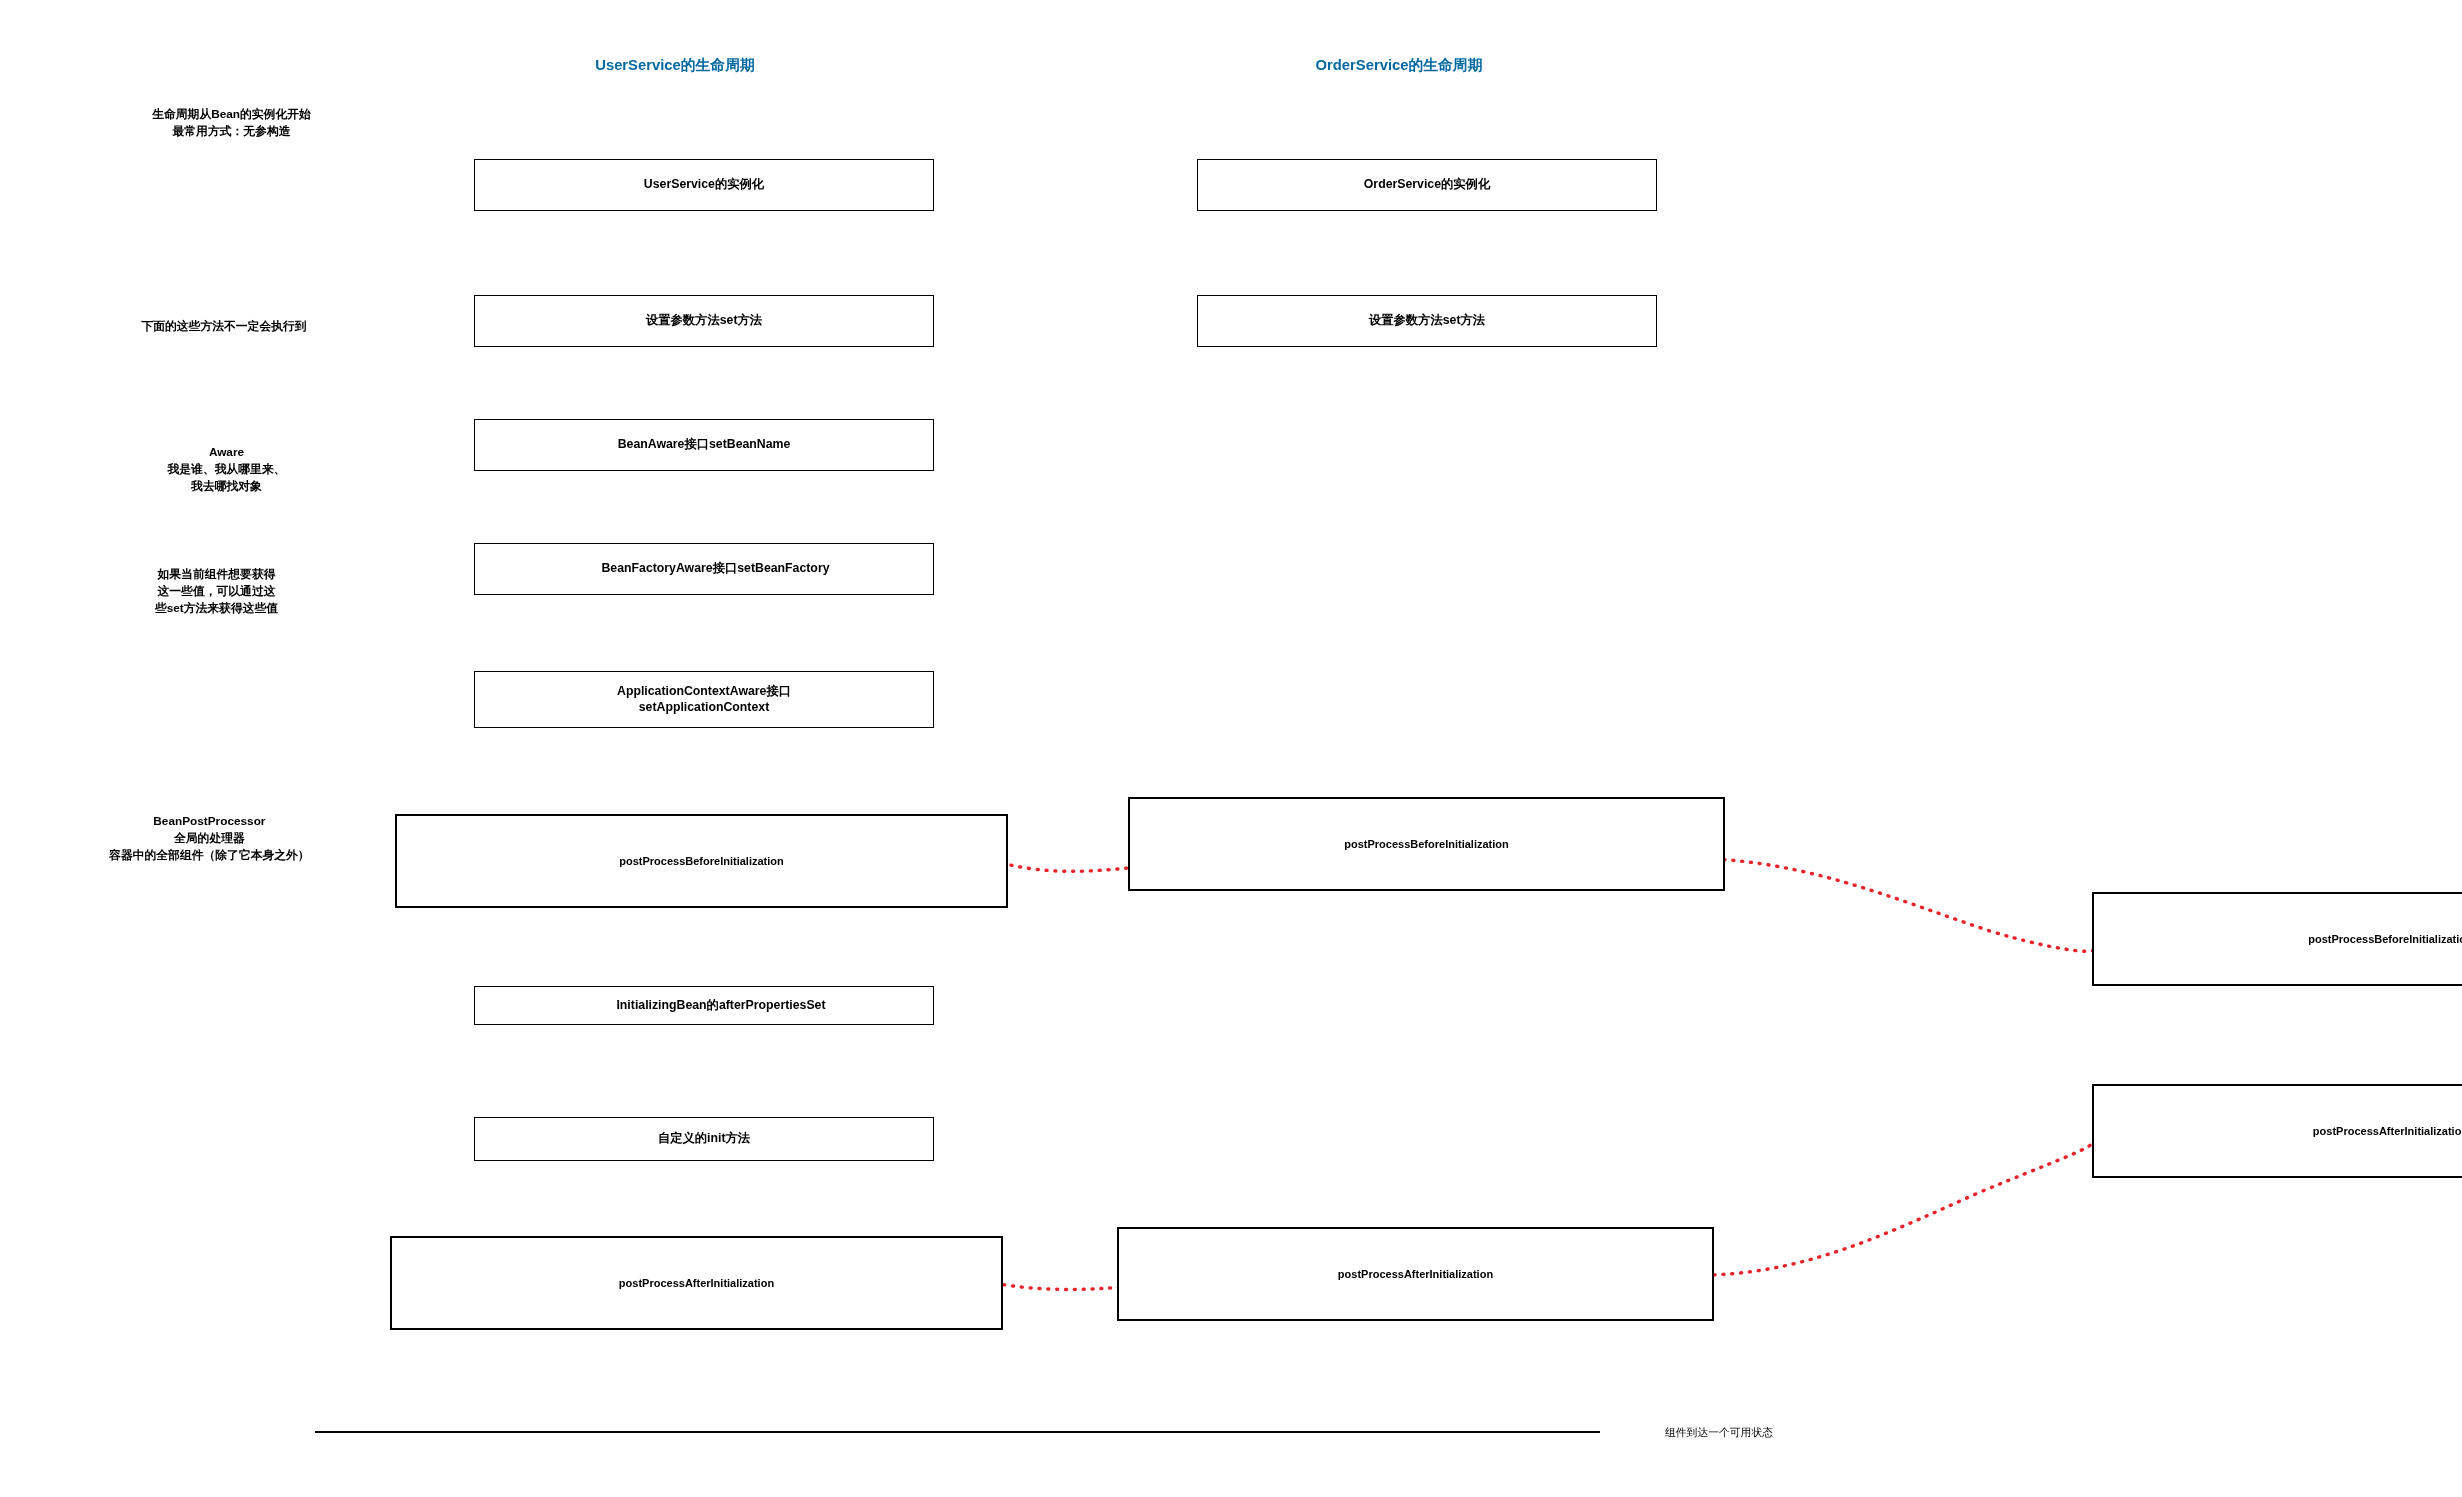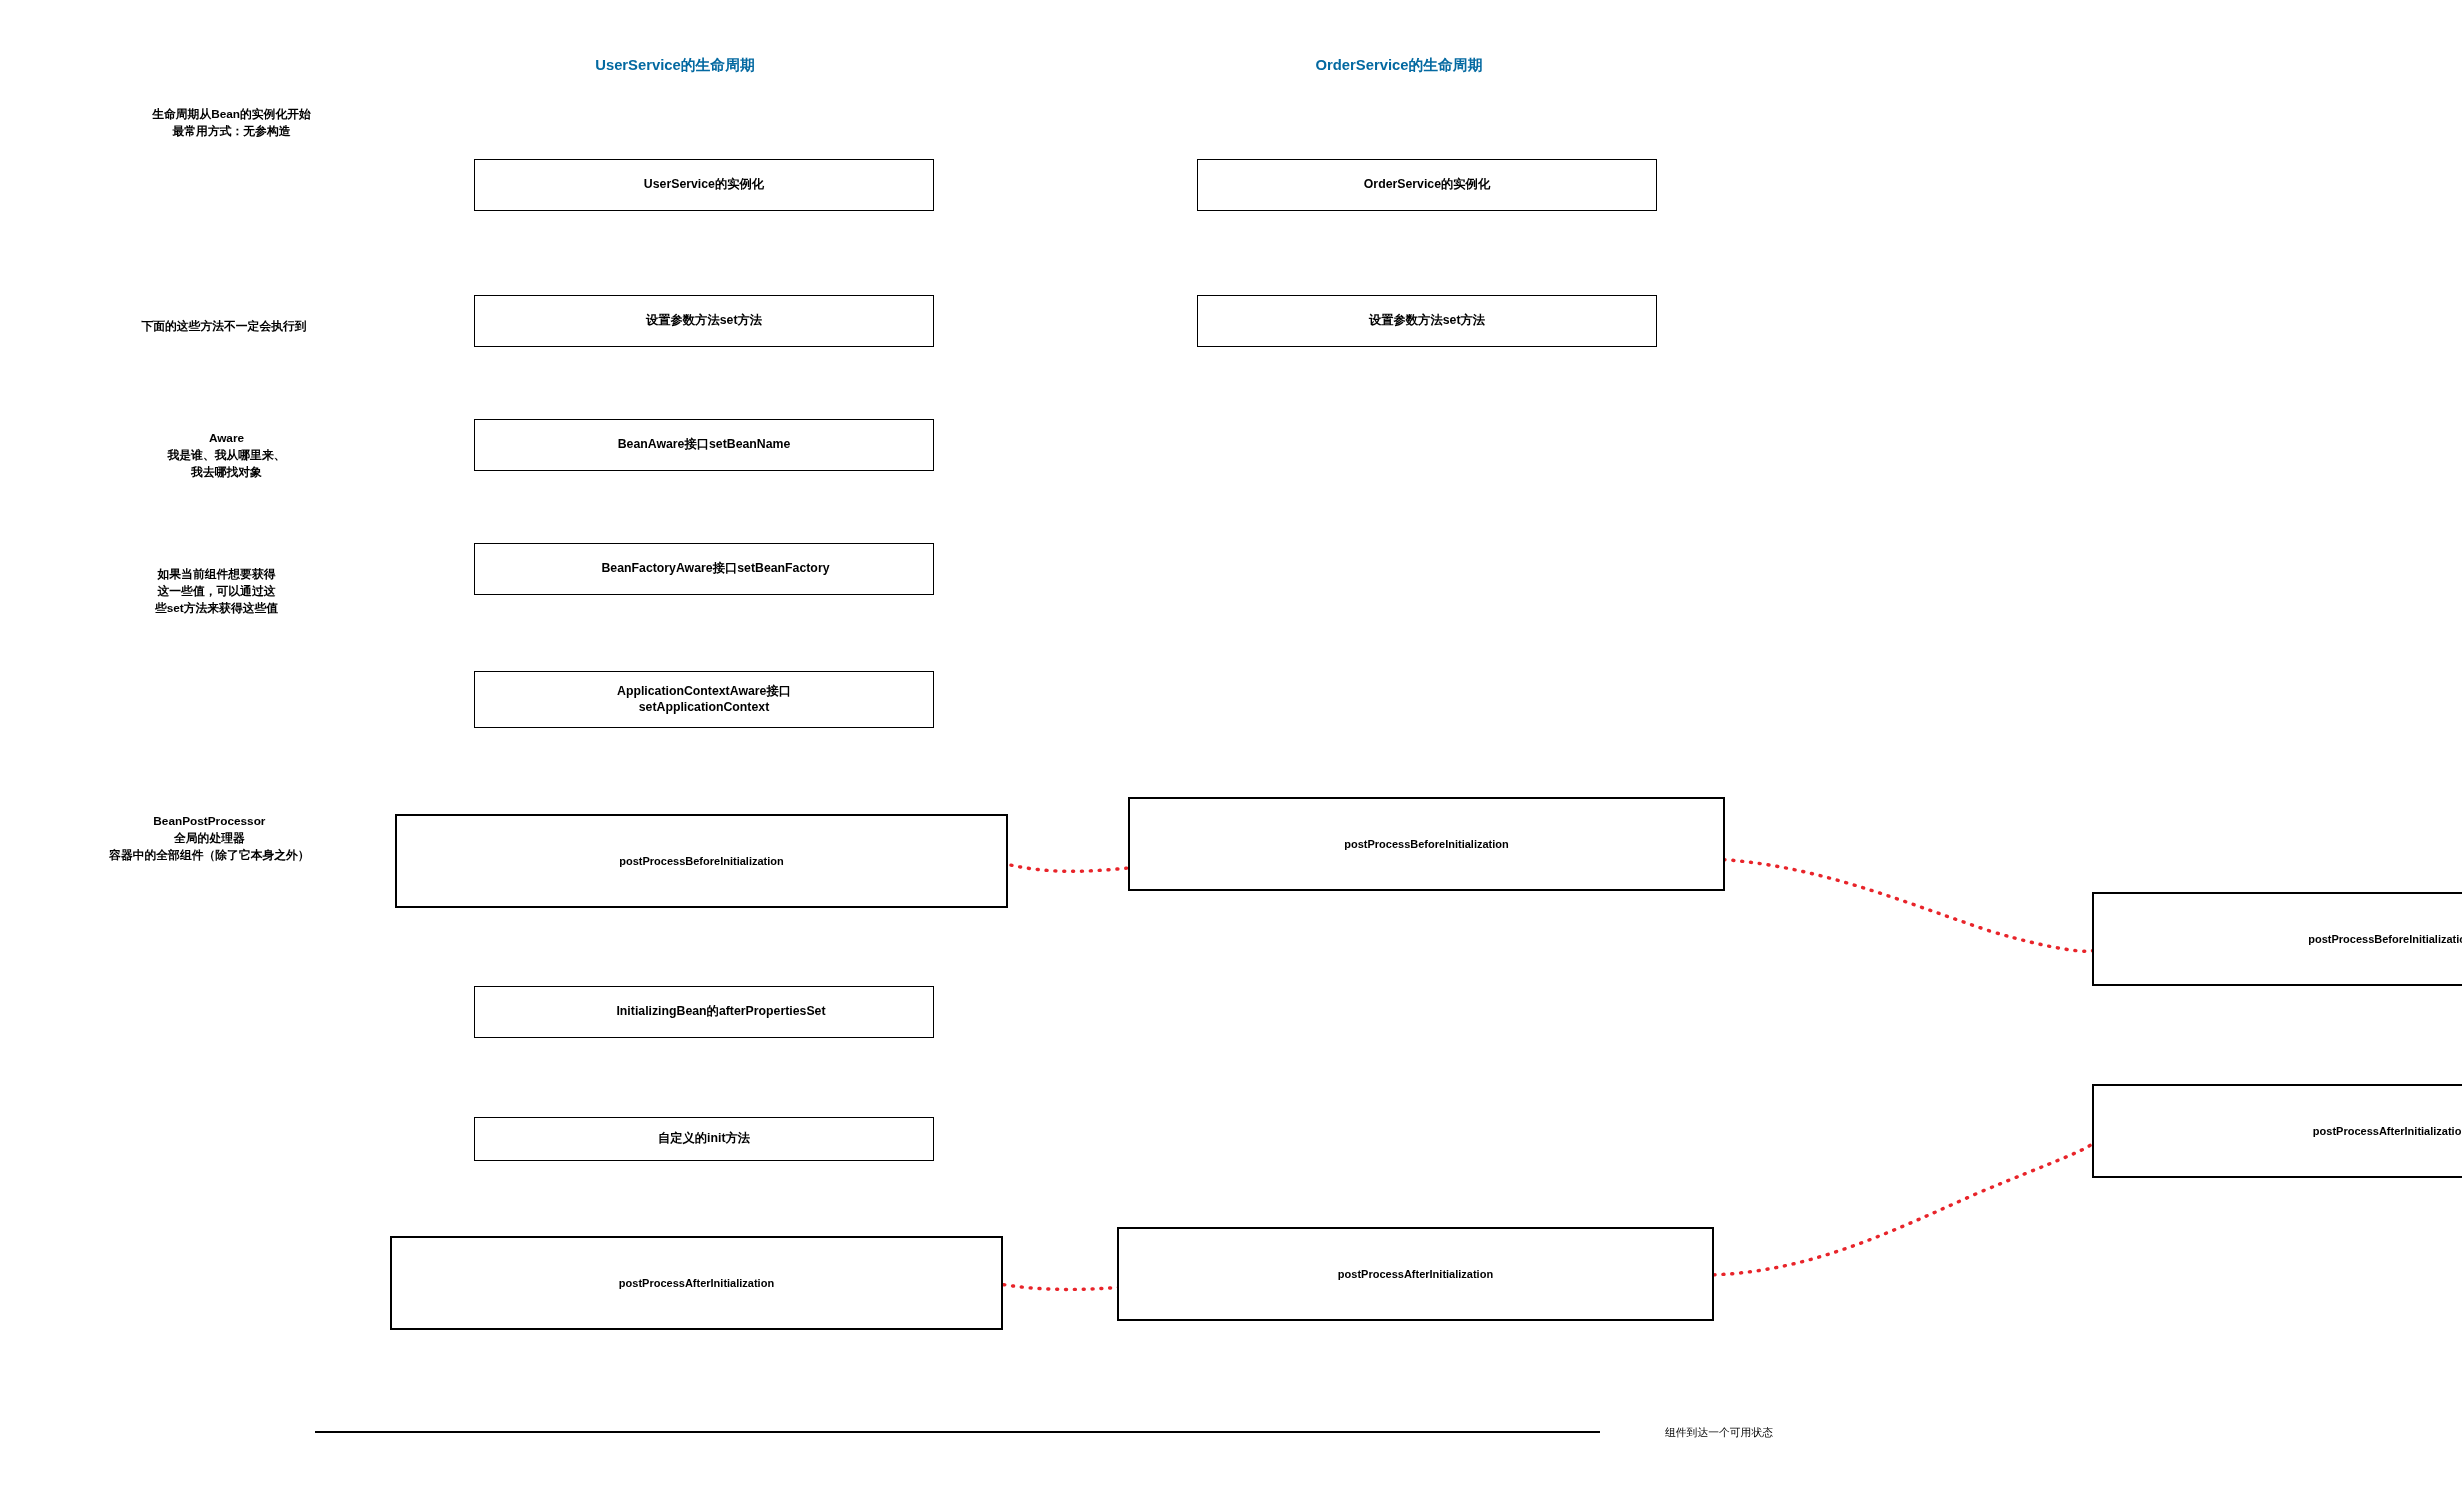--- a/index.html
+++ b/index.html
@@ -92,38 +92,38 @@
     <path d="M2020,2605 C2160,2630 2280,2612 2430,2600 C2660,2588 2920,2590 3260,2592"></path>
     <path d="M3480,2588 C3680,2580 3840,2500 4020,2420 C4160,2362 4250,2330 4250,2318"></path>
   </svg>
 
   <div class="col-title" style="left:552px; top:56px; width:246px;">UserService的生命周期</div>
   <div class="col-title" style="left:1266px; top:56px; width:266px;">OrderService的生命周期</div>
 
   <div class="note" style="left:64px; top:106px; width:335px;">生命周期从Bean的实例化开始
 最常用方式：无参构造</div>
   <div class="note" style="left:54px; top:318px; width:340px;">下面的这些方法不一定会执行到</div>
-  <div class="note" style="left:79px; top:430px; width:295px;">Aware
+  <div class="note" style="left:79px; top:444px; width:295px;">Aware
 我是谁、我从哪里来、
 我去哪找对象</div>
   <div class="note" style="left:69px; top:566px; width:295px;">如果当前组件想要获得
 这一些值，可以通过这
 些set方法来获得这些值</div>
   <div class="note" style="left:4.9px; top:813px; width:409px;">BeanPostProcessor
 全局的处理器
 容器中的全部组件（除了它本身之外）</div>
 
   <div class="box small" style="left:474px; top:159px; width:460px; height:52px;">UserService的实例化</div>
   <div class="box small" style="left:474px; top:295px; width:460px; height:52px;">设置参数方法set方法</div>
   <div class="box small" style="left:474px; top:419px; width:460px; height:52px;">BeanAware接口setBeanName</div>
   <div class="box small" style="left:474px; top:543px; width:460px; height:52px;padding-left:23px;">BeanFactoryAware接口setBeanFactory</div>
   <div class="box small" style="left:474px; top:671px; width:460px; height:57px;">ApplicationContextAware接口
 setApplicationContext</div>
   <div class="box big thick" style="left:395px; top:814px; width:613px; height:94px;">postProcessBeforeInitialization</div>
-  <div class="box small" style="left:474px; top:986px; width:460px; height:52px;padding-left:34px;">InitializingBean的afterPropertiesSet</div>
+  <div class="box small" style="left:474px; top:986px; width:460px; height:39px;padding-left:34px;">InitializingBean的afterPropertiesSet</div>
   <div class="box small" style="left:474px; top:1117px; width:460px; height:44px;">自定义的init方法</div>
   <div class="box big thick" style="left:390px; top:1236px; width:613px; height:94px;">postProcessAfterInitialization</div>
 
   <div class="box small" style="left:1197px; top:159px; width:460px; height:52px;">OrderService的实例化</div>
   <div class="box small" style="left:1197px; top:295px; width:460px; height:52px;">设置参数方法set方法</div>
   <div class="box big thick" style="left:1128px; top:797px; width:597px; height:94px;">postProcessBeforeInitialization</div>
   <div class="box big thick" style="left:1117px; top:1227px; width:597px; height:94px;">postProcessAfterInitialization</div>
 
   <div class="box big thick" style="left:2092px; top:892px; width:597px; height:94px;">postProcessBeforeInitialization</div>
   <div class="box big thick" style="left:2092px; top:1084px; width:597px; height:94px;">postProcessAfterInitialization</div>

